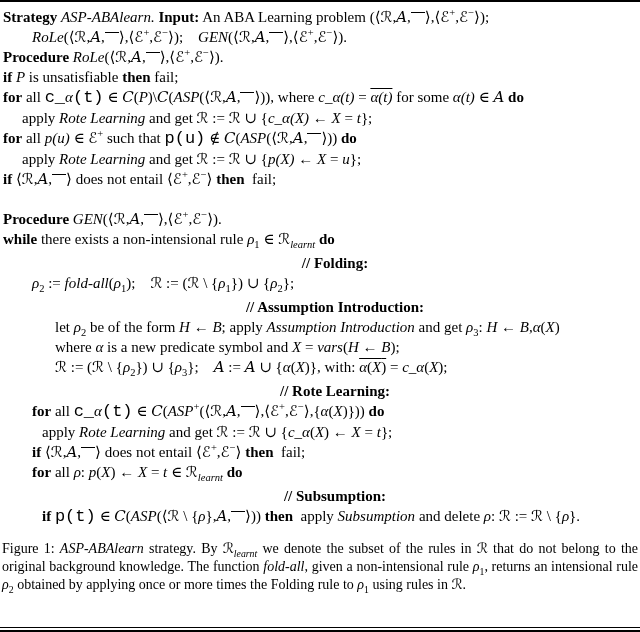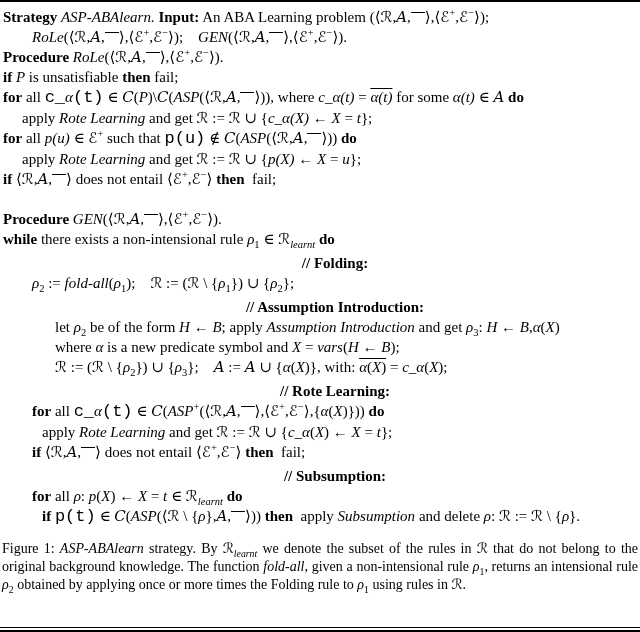--- a/index.html
+++ b/index.html
@@ -50,22 +50,22 @@
     <div class="ln ind-b gap-sm"><b>// Folding:</b></div>
     <div class="ln ind-b"><i>ρ</i><sub>2</sub> := <i>fold-all</i>(<i>ρ</i><sub>1</sub>);    ℛ := (ℛ \ {<i>ρ</i><sub>1</sub>}) ∪ {<i>ρ</i><sub>2</sub>};</div>
     <div class="ln ind-b gap-sm"><b>// Assumption Introduction:</b></div>
     <div class="ln ind-c">let <i>ρ</i><sub>2</sub> be of the form <i>H</i> ← <i>B</i>; apply <i>Assumption Introduction</i> and get <i>ρ</i><sub>3</sub>: <i>H</i> ← <i>B</i>,<i>α</i>(<i>X</i>)</div>
     <div class="ln ind-c">where <i>α</i> is a new predicate symbol and <i>X</i> = <i>vars</i>(<i>H</i> ← <i>B</i>);</div>
     <div class="ln ind-c">ℛ := (ℛ \ {<i>ρ</i><sub>2</sub>}) ∪ {<i>ρ</i><sub>3</sub>};    <span class="scr">A</span> := <span class="scr">A</span> ∪ {<i>α</i>(<i>X</i>)}, with: <span class="ov"><i>α</i>(<i>X</i>)</span> = <i>c_α</i>(<i>X</i>);</div>
     <div class="ln ind-b gap-sm"><b>// Rote Learning:</b></div>
     <div class="ln ind-b"><b>for</b> all <span class="tt">c_</span><i>α</i><span class="tt">(t)</span> ∈ <span class="scr">C</span>(<i>ASP</i><sup>+</sup>(⟨ℛ,<span class="scr">A</span>,<span class="bar"></span>⟩,⟨ℰ<sup>+</sup>,ℰ<sup>−</sup>⟩,{<i>α</i>(<i>X</i>)})) <b>do</b></div>
     <div class="ln ind-d">apply <i>Rote Learning</i> and get ℛ := ℛ ∪ {<i>c_α</i>(<i>X</i>) ← <i>X</i> = <i>t</i>};</div>
     <div class="ln ind-b"><b>if</b> ⟨ℛ,<span class="scr">A</span>,<span class="bar"></span>⟩ does not entail ⟨ℰ<sup>+</sup>,ℰ<sup>−</sup>⟩ <b>then</b>  fail;</div>
+    <div class="ln ind-b"><b>for</b> all <i>ρ</i>: <i>p</i>(<i>X</i>) ← <i>X</i> = <i>t</i> ∈ ℛ<sub><i>learnt</i></sub> <b>do</b></div>
     <div class="ln ind-b gap-sm"><b>// Subsumption:</b></div>
-    <div class="ln ind-b"><b>for</b> all <i>ρ</i>: <i>p</i>(<i>X</i>) ← <i>X</i> = <i>t</i> ∈ ℛ<sub><i>learnt</i></sub> <b>do</b></div>
     <div class="ln ind-d"><b>if</b> <span class="tt">p(t)</span> ∈ <span class="scr">C</span>(<i>ASP</i>(⟨ℛ \ {<i>ρ</i>},<span class="scr">A</span>,<span class="bar"></span>⟩)) <b>then</b>  apply <i>Subsumption</i> and delete <i>ρ</i>: ℛ := ℛ \ {<i>ρ</i>}.</div>
   </div>
 
   <div class="caption">Figure 1: <i>ASP-ABAlearn</i> strategy. By ℛ<sub><i>learnt</i></sub> we denote the subset of the rules in ℛ that do not belong to the original background knowledge. The function <i>fold-all</i>, given a non-intensional rule <i>ρ</i><sub>1</sub>, returns an intensional rule <i>ρ</i><sub>2</sub> obtained by applying once or more times the Folding rule to <i>ρ</i><sub>1</sub> using rules in ℛ.</div>
 
   <div class="rules-bottom">
     <div class="rule-thin"></div>
     <div class="rule-gap"></div>
     <div class="rule-thick"></div>
   </div>

